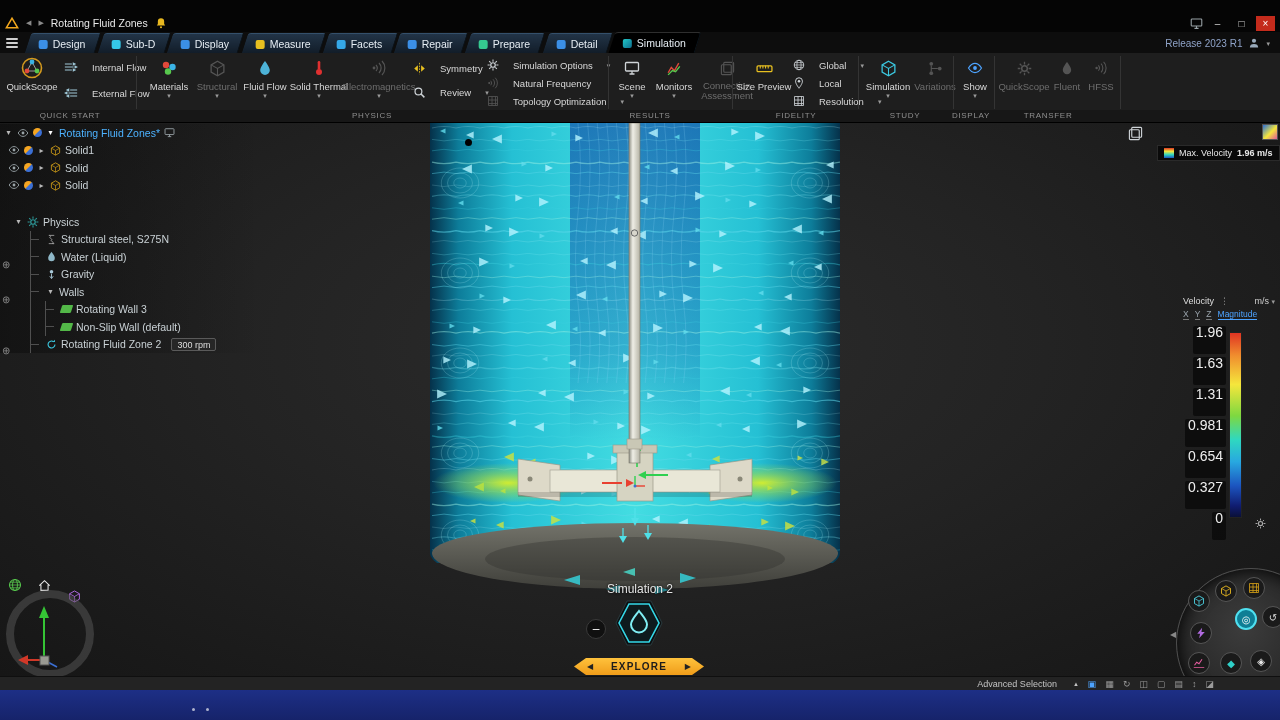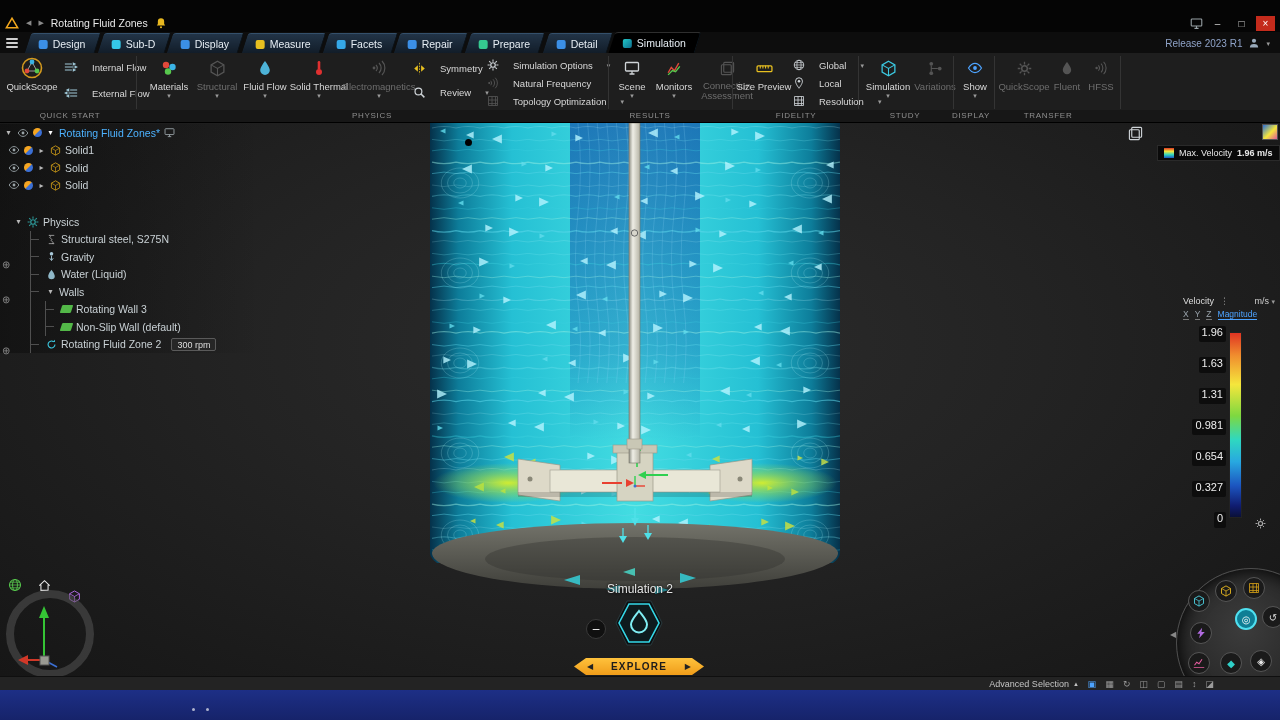--- a/index.html
+++ b/index.html
@@ -58,30 +58,30 @@
 .exarrow{font-size:8px;color:#222}
 
 .legend{position:absolute;left:1183px;top:294px;width:92px;height:245px;color:#ddd;font-size:9px;z-index:30}
 .lg-head{display:flex;align-items:center;gap:6px;height:14px}
 .lg-unit{margin-left:auto;color:#cfcfcf}
 .kebab{color:#9a9a9a}
 .lg-axes{display:flex;align-items:center;gap:6px;height:13px}
 .ax{color:#9aa4ac;border-bottom:1px solid #777;font-size:8.5px;line-height:9px}
 .mag{color:#4da3ff;border-bottom:1px solid #4da3ff;font-size:8.5px;line-height:9px}
 .lg-bar{position:absolute;left:46px;top:38px;width:13px;height:186px;border:1px solid #222;background:linear-gradient(180deg,#e03423 0%,#f08c2e 12%,#f5e63c 28%,#7ed840 45%,#2fd8c0 58%,#28a8e0 70%,#1c55c0 83%,#101c70 94%,#0a1038 100%)}
-.lg-tick{position:absolute;right:49px;background:rgba(10,10,10,.82);padding:0 3px;border-radius:2px;font-size:11px;height:16px;line-height:12px;color:#eee}
+.lg-tick{position:absolute;right:49px;background:rgba(10,10,10,.82);padding:0 3px;border-radius:2px;font-size:14px;height:28px;line-height:12px;color:#eee}
 
 .ring{position:absolute;left:6px;top:16px;width:88px;height:88px;border:8px solid rgba(84,84,84,.55);border-radius:50%}
 .bigring{position:absolute;left:8px;top:0;width:150px;height:150px;border-radius:50%;background:radial-gradient(circle at 45% 40%,#3c3c3c,#232323 72%);border:1px solid #4e4e4e;box-shadow:inset 0 0 18px #000}
 .mbtn{position:absolute;width:22px;height:22px;border-radius:50%;background:#1a1a1a;border:1px solid #555;display:flex;align-items:center;justify-content:center;font-size:10px;color:#ddd}
 .mbtn.sel{background:#0e7e95;border:2px solid #4fe0f0;color:#fff}
 
 .statusbar{position:absolute;left:0;top:676px;width:100%;height:14px;background:#232323;border-top:1px solid #0f0f0f;display:flex;align-items:center;z-index:35}
 .sb-right{display:flex;align-items:center;gap:9px;margin-left:auto;padding-right:66px}
-.sb-text{color:#c4c4c4;font-size:9px;display:flex;align-items:center;gap:4px}
+.sb-text{color:#c4c4c4;font-size:9px;display:flex;align-items:center;gap:16px}
 .sbi{color:#9a9a9a;font-size:9px}
 .navybar{position:absolute;left:0;top:690px;width:100%;height:30px;background:linear-gradient(180deg,#1d2f86,#16236a);z-index:36}
 .dot{position:absolute;top:18px;width:3px;height:3px;border-radius:50%;background:rgba(255,255,255,.65)}
 .pointmark{position:absolute;left:465px;top:139px;width:7px;height:7px;border-radius:50%;background:#000;z-index:10}
 .tricon{position:absolute;width:16px;height:16px;background:linear-gradient(135deg,#2a6fd8,#f5e63c 55%,#e05a9a);border:1px solid #555;z-index:30}
 </style>
 </head>
 <body>
 
 <svg width="0" height="0" style="position:absolute">
@@ -531,30 +531,30 @@
       <span>Physics</span>
     </div>
     <div class="sub">
       <div class="trow crow">
         <svg class="i" width="11" height="11" style="color:#b8b8b8">
             <use href="#s-spring"></use>
           </svg>
         <span>Structural steel, S275N</span>
       </div>
       <div class="trow crow">
+        <svg class="i" width="11" height="11" style="color:#8fb8c8">
+            <use href="#s-drop"></use>
+          </svg>
+        <span>Water (Liquid)</span>
+      </div>
+      <div class="trow crow">
         <svg class="i" width="11" height="11" style="color:#a8c8d8">
             <use href="#s-gravity"></use>
           </svg>
         <span>Gravity</span>
-      </div>
-      <div class="trow crow">
-        <svg class="i" width="11" height="11" style="color:#8fb8c8">
-            <use href="#s-drop"></use>
-          </svg>
-        <span>Water (Liquid)</span>
       </div>
       <div class="trow crow">
         <span class="exp">▾</span>
         <span>Walls</span>
       </div>
       <div class="sub2">
         <div class="trow crow">
           <span class="wallic"></span>
           <span>Rotating Wall 3</span>
         </div>

